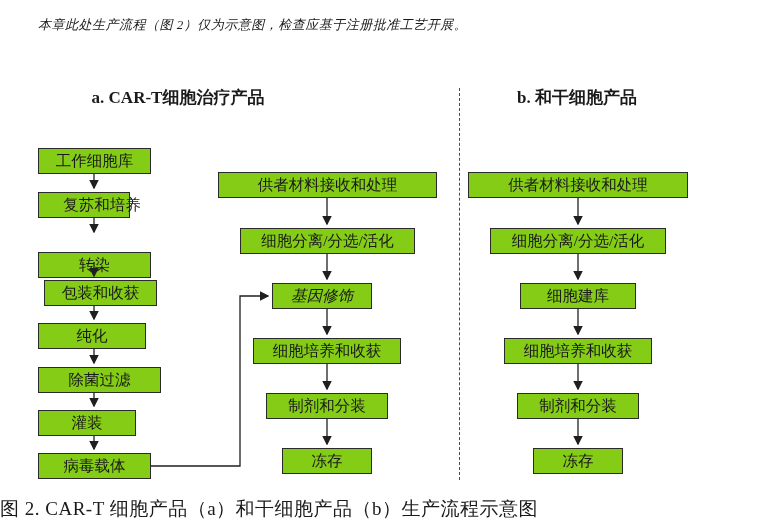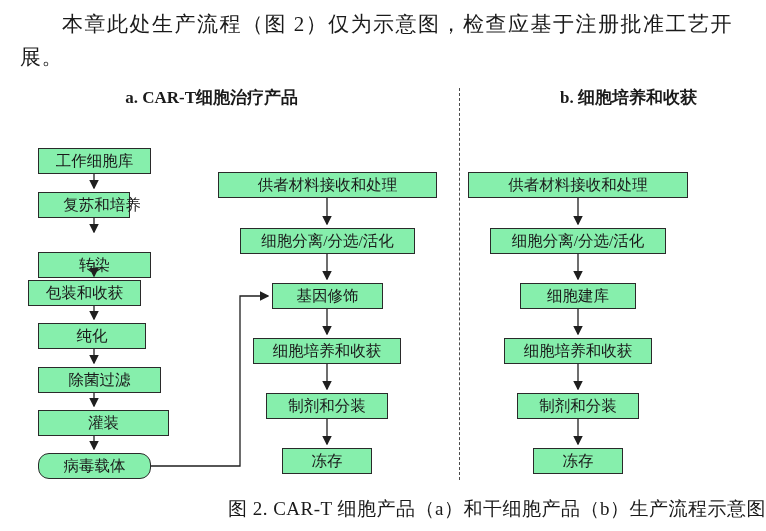--- a/index.html
+++ b/index.html
@@ -2,66 +2,67 @@
 <html><head>
 <meta charset="utf-8">
 <style>
   html,body{margin:0;padding:0;}
   body{
     width:766px;height:531px;position:relative;background:#ffffff;
     font-family:"Liberation Serif","DejaVu Serif",serif;color:#1a1a1a;
     overflow:hidden;
   }
   .intro{
-    position:absolute;left:20px;top:8px;width:712px;
-    font-size:21px;line-height:33px;text-indent:2em;text-align:justify;
+    position:absolute;left:12px;top:8px;width:712px;
+    font-size:13px;line-height:33px;text-indent:2em;text-align:justify;
     letter-spacing:0.5px;
+    font-style:italic;
   }
   .section-title{
-    position:absolute;top:86px;font-size:17px;font-weight:bold;text-align:right;
+    position:absolute;top:86px;font-size:17px;font-weight:bold;text-align:center;
   }
   #title-a{left:58px;width:240px;}
   #title-b{left:457px;width:240px;}
   .box{
-    position:absolute;height:26px;border:1px solid #2a2a2a;background:#86efac;
+    position:absolute;height:26px;border:1px solid #2a2a2a;background:#84cc16;
     display:flex;align-items:center;justify-content:center;
     font-size:15.5px;box-sizing:border-box;white-space:nowrap;
   }
   .separator{
     position:absolute;left:459px;top:88px;height:392px;width:0;
     border-left:1.5px dashed #4a4a4a;
   }
   .caption{
-    position:absolute;left:0;top:496px;width:766px;text-align:right;
+    position:absolute;left:0;top:496px;width:766px;text-align:left;
     font-size:19px;letter-spacing:0.5px;
   }
   svg.connectors{position:absolute;left:0;top:0;pointer-events:none;}
 </style>
 </head>
 <body>
 
 <div class="intro">本章此处生产流程（图 2）仅为示意图，检查应基于注册批准工艺开展。</div>
 
 <div class="section-title" id="title-a">a. CAR-T细胞治疗产品</div>
-<div class="section-title" id="title-b">b. 细胞培养和收获</div>
+<div class="section-title" id="title-b">b. 和干细胞产品</div>
 
 <div class="separator"></div>
 
 <div class="box" style="left:38px;top:148px;width:113px;">工作细胞库</div>
 <div class="box" style="left:38px;top:192px;width:92px;padding-left:36px;">复苏和培养</div>
 <div class="box" style="left:38px;top:252px;width:113px;">转染</div>
-<div class="box" style="left:28px;top:280px;width:113px;">包装和收获</div>
+<div class="box" style="left:44px;top:280px;width:113px;">包装和收获</div>
 <div class="box" style="left:38px;top:323px;width:108px;">纯化</div>
 <div class="box" style="left:38px;top:367px;width:123px;">除菌过滤</div>
-<div class="box" style="left:38px;top:410px;width:131px;">灌装</div>
-<div class="box" style="left:38px;top:453px;width:113px;border-radius:11px;">病毒载体</div>
+<div class="box" style="left:38px;top:410px;width:98px;">灌装</div>
+<div class="box" style="left:38px;top:453px;width:113px;">病毒载体</div>
 
 <div class="box" style="left:218px;top:172px;width:219px;">供者材料接收和处理</div>
 <div class="box" style="left:240px;top:228px;width:175px;">细胞分离/分选/活化</div>
-<div class="box" style="left:272px;top:283px;width:111px;">基因修饰</div>
+<div class="box" style="left:272px;top:283px;width:100px;font-style:italic;">基因修饰</div>
 <div class="box" style="left:253px;top:338px;width:148px;">细胞培养和收获</div>
 <div class="box" style="left:266px;top:393px;width:122px;">制剂和分装</div>
 <div class="box" style="left:282px;top:448px;width:90px;">冻存</div>
 
 <div class="box" style="left:468px;top:172px;width:220px;">供者材料接收和处理</div>
 <div class="box" style="left:490px;top:228px;width:176px;">细胞分离/分选/活化</div>
 <div class="box" style="left:520px;top:283px;width:116px;">细胞建库</div>
 <div class="box" style="left:504px;top:338px;width:148px;">细胞培养和收获</div>
 <div class="box" style="left:517px;top:393px;width:122px;">制剂和分装</div>
 <div class="box" style="left:533px;top:448px;width:90px;">冻存</div>

